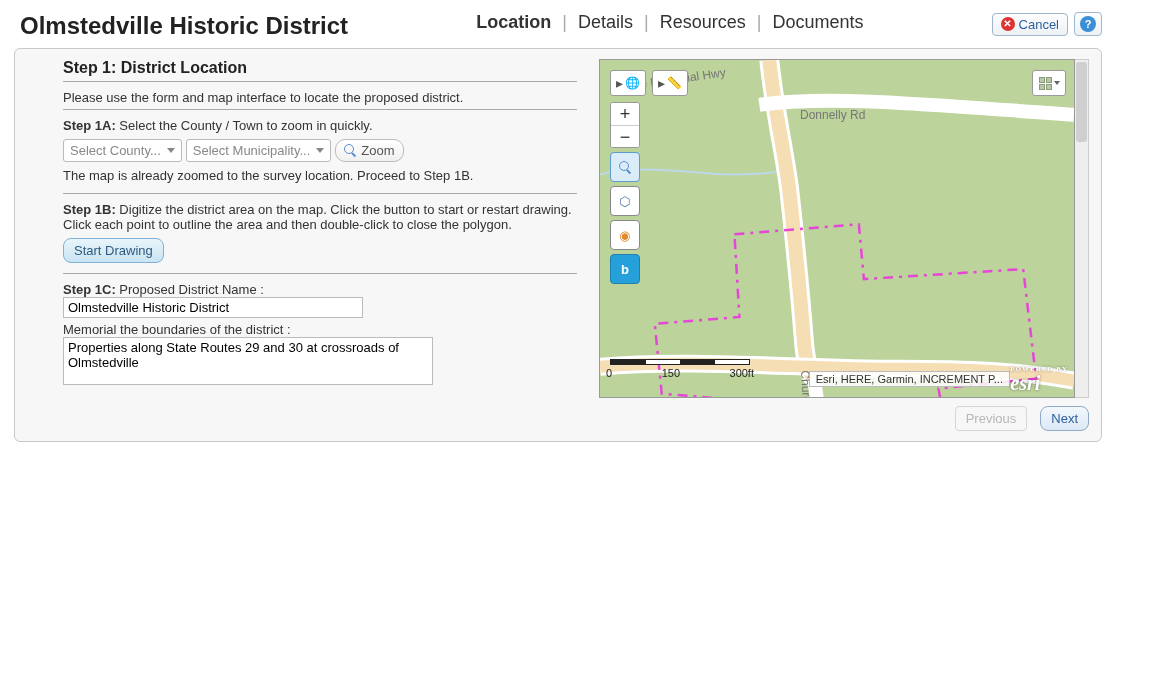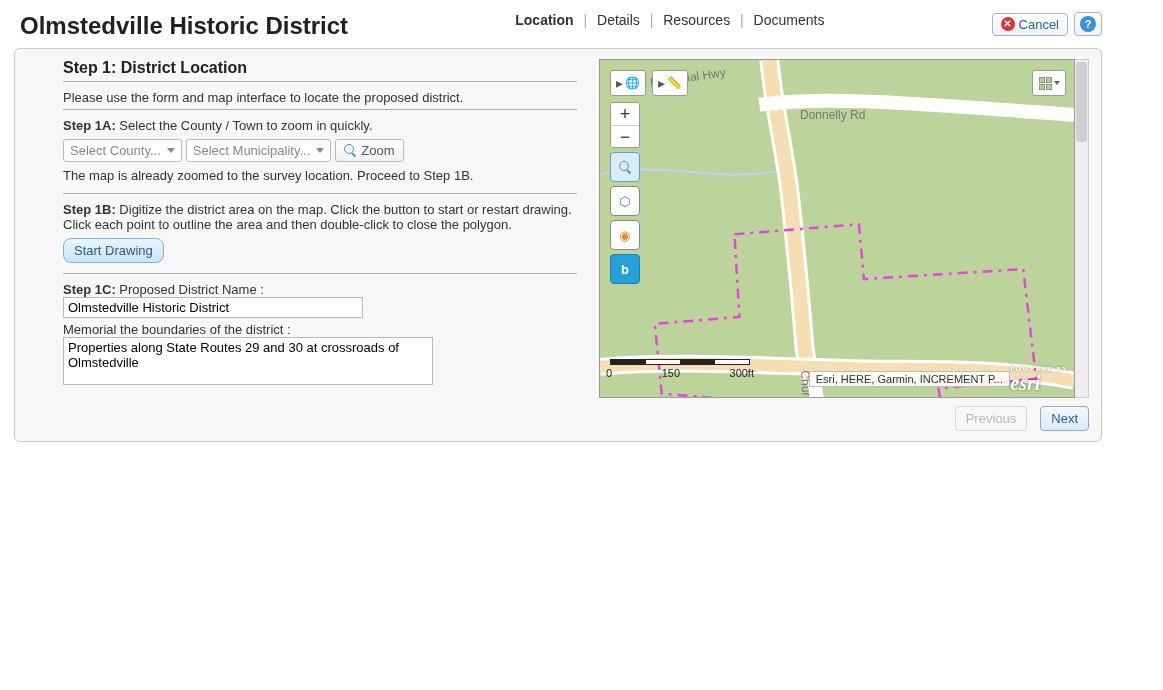--- a/index.html
+++ b/index.html
@@ -22,21 +22,21 @@
     align-items: flex-start;
     margin-bottom: 8px;
   }
   .page-title {
     font-size: 24px;
     font-weight: bold;
     color: #222;
     margin: 4px 0 0 6px;
   }
   .tabs {
-    font-size: 14px;
+    font-size: 18px;
     color: #333;
     text-align: center;
     flex: 1;
     margin-top: 4px;
   }
   .tabs .tab {
     cursor: pointer;
     padding: 0 4px;
   }
   .tabs .sep {
@@ -117,21 +117,21 @@
     color:#888;padding:3px 6px;font-size:13px;
     cursor:pointer;
   }
   .select-like .caret {
     width:0;height:0;border-left:4px solid transparent;
     border-right:4px solid transparent;border-top:5px solid #888;
   }
   .zoom-btn {
     display:inline-flex;align-items:center;gap:4px;
     background:linear-gradient(#fff,#f0f0f0);
-    border:1px solid #bbb;border-radius:3px;
+    border:1px solid #bbb;border-radius:10px;
     padding:3px 8px;cursor:pointer;color:#555;font-size:13px;
   }
   .mag {
     width:13px;height:13px;position:relative;display:inline-block;
   }
   .mag::before{
     content:"";position:absolute;left:0;top:0;width:8px;height:8px;
     border:1.5px solid #5a8fce;border-radius:50%;
   }
   .mag::after{
@@ -230,21 +230,21 @@
     pointer-events:none;
   }
   .footer{
     display:flex;justify-content:flex-end;gap:13px;margin-top:8px;
   }
   .nav-btn{
     background:linear-gradient(#fdfdfd,#eef1f5);
     border:1px solid #b9c6d4;border-radius:4px;
     padding:4px 10px;font-size:13px;cursor:pointer;color:#6f8197;
   }
-  .nav-btn.primary{color:#2b5f9e;border-color:#8fa9c7;background:linear-gradient(#f3f8fd,#dbe8f5);}
+  .nav-btn.primary{color:#2b5f9e;border-color:#8fa9c7;background:linear-gradient(#f3f8fd,#dbe8f5);border-radius:8px;}
   .nav-btn.disabled{color:#b7b7b7;border-color:#d6d6d6;background:#f7f7f7;cursor:default;}
 </style>
 </head>
 <body>
 
 <div class="app">
   <div class="header-row">
     <div class="page-title">Olmstedville Historic District</div>
     <div class="tabs">
       <span class="tab active">Location</span>

